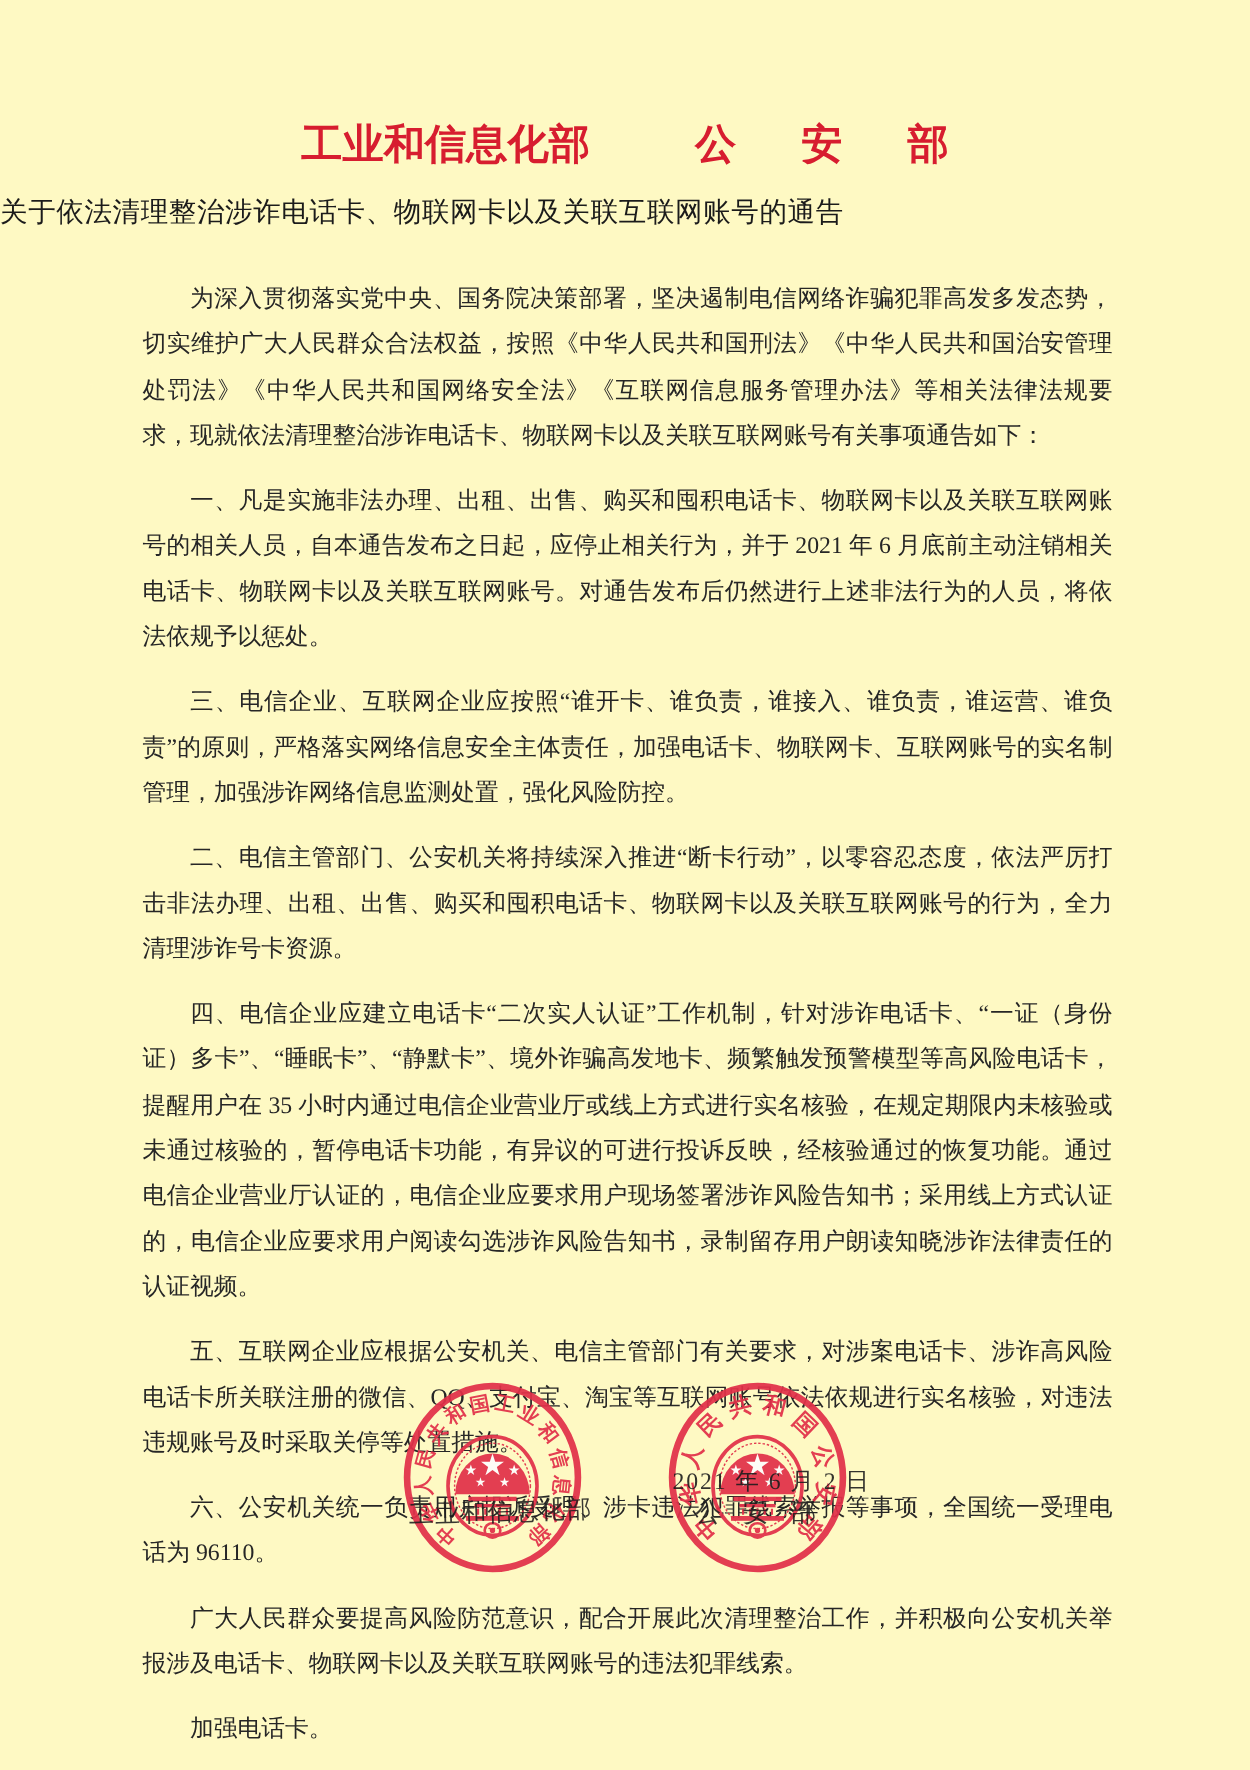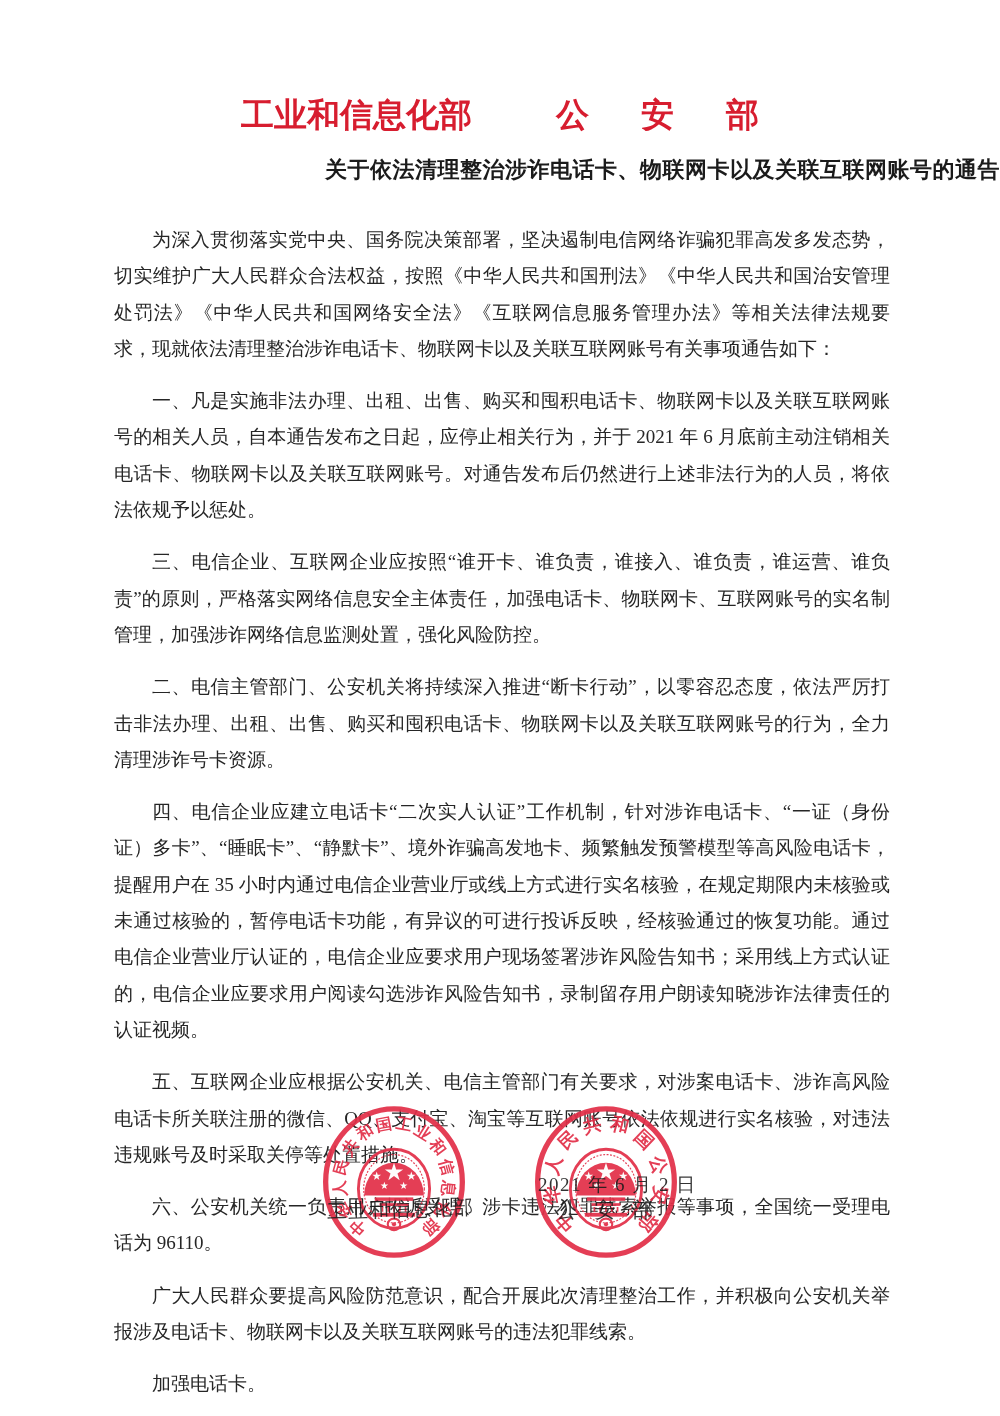--- a/index.html
+++ b/index.html
@@ -5,21 +5,21 @@
   html,body { margin:0; padding:0; }
   body {
     font-family: "Liberation Serif", "DejaVu Serif", serif;
     background:#e9e9e9;
   }
   .page {
     position:relative;
     width:1000px;
     height:1416px;
     margin:0 auto;
-    background:#ffffff;
+    background:#fef9c3;
     overflow:hidden;
   }
   
   .header-row {
     padding-top:93px;
     display:flex;
     justify-content:center;
     align-items:baseline;
     gap:84px;
   }
@@ -29,23 +29,23 @@
     color:#d71d2f;
     white-space:nowrap;
   }
   .org-spaced {
     letter-spacing:52px;
     margin-right:-52px;
   }
   
   .doc-title {
     margin:17px 0 0 0;
-    text-align:right;
+    text-align:left;
     font-size:22px;
-    font-weight:bold;
+    font-weight:normal;
     color:#1b1b1b;
     letter-spacing:0.5px;
   }
   
   .doc-body {
     margin:37px 94px 0 98px;
     font-size:19px;
     line-height:36.3px;
     text-align:justify;
     color:#262626;

